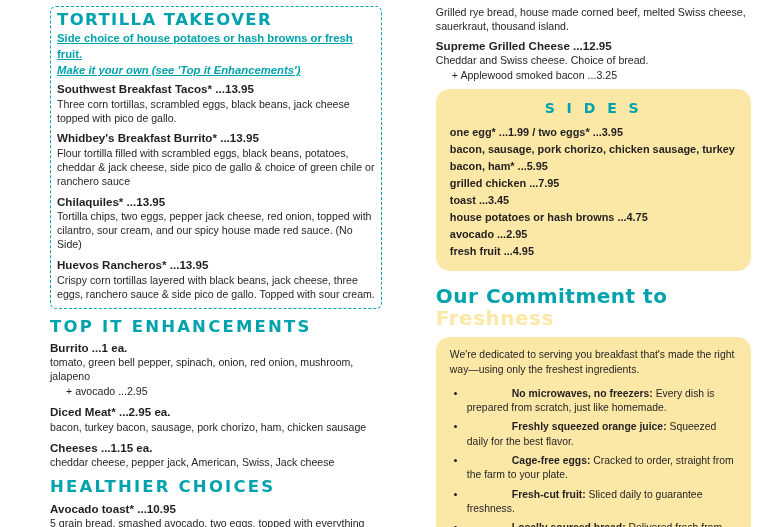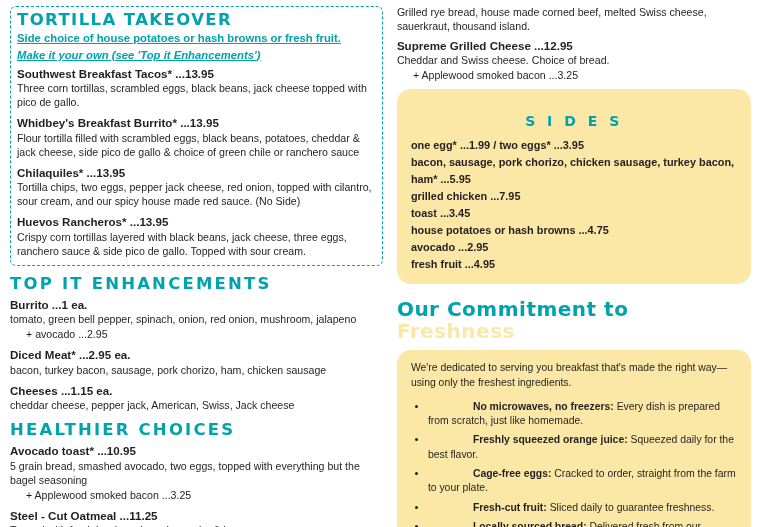--- a/index.html
+++ b/index.html
@@ -19,20 +19,21 @@
     position: relative;
     width: 761px;
     height: 527px;
     box-sizing: border-box;
     padding: 6px 10px 0 10px;
     display: flex;
     gap: 14px;
   }
   .col {
     box-sizing: border-box;
+    margin-left: 40px;
   }
   .col-left { width: 378px; }
   .col-right { width: 359px; }
 
   
   h1.section-title {
     font-family: "DejaVu Sans", sans-serif;
     font-weight: bold;
     color: #00a3ad;
     font-size: 16.5px;
@@ -78,21 +79,21 @@
     line-height: 1.32;
     margin: 1px 0 0 0;
     color: #231f20;
   }
   .item-desc.indent { padding-left: 16px; }
 
   
   .sides-box {
     background: #fbe8a6;
     border-radius: 14px;
-    padding: 22px 14px 12px 14px;
+    padding: 9px 14px 12px 14px;
     margin-top: 6px;
   }
   .sides-title {
     font-family: "DejaVu Sans", sans-serif;
     font-weight: bold;
     color: #00a3ad;
     font-size: 14px;
     letter-spacing: 3.5px;
     text-align: center;
     margin: 2px 0 8px 0;

